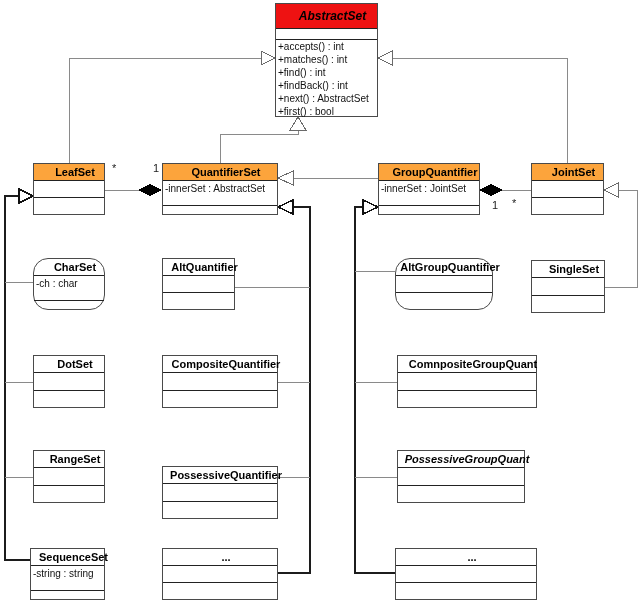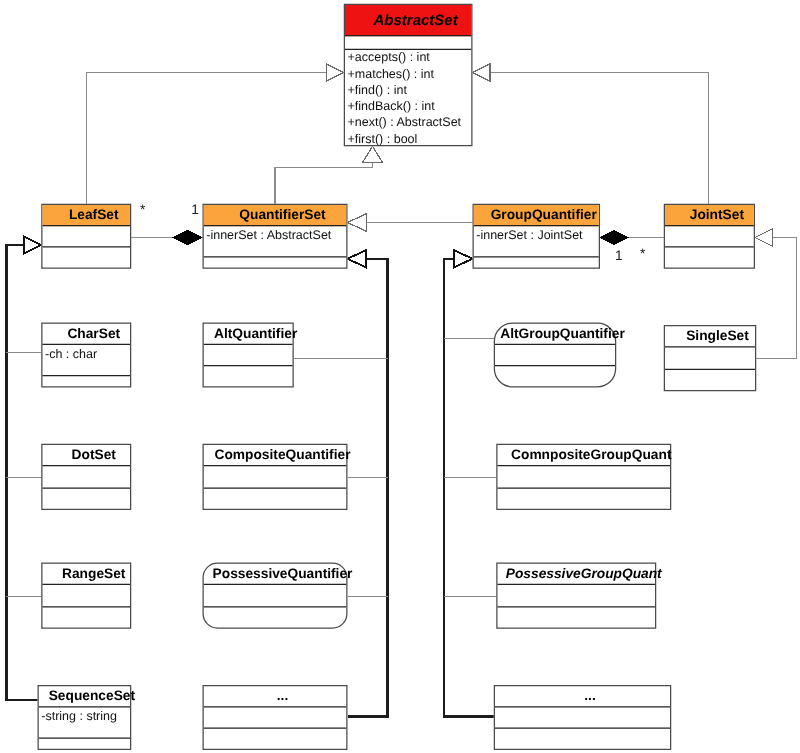--- a/index.html
+++ b/index.html
@@ -105,21 +105,21 @@
     <div class="hdr orange">JointSet</div>
     <div class="sec"></div>
     <div class="sec"></div>
   </div>
 
   <span class="mult" style="left:112px;top:163px;">*</span>
   <span class="mult" style="left:153px;top:163px;">1</span>
   <span class="mult" style="left:492px;top:200px;">1</span>
   <span class="mult" style="left:512px;top:198px;">*</span>
 
-  <div class="uml-class" style="left:33px;top:258px;width:72px;height:52px;">
+  <div class="uml-class" style="left:33px;top:258px;width:72px;height:52px;border-radius:15px;">
     <div class="hdr">CharSet</div>
     <div class="sec">
       <div class="member">-ch : char</div>
     </div>
     <div class="sec"></div>
   </div>
 
   <div class="uml-class" style="left:33px;top:355px;width:72px;height:53px;">
     <div class="hdr">DotSet</div>
     <div class="sec"></div>
@@ -145,21 +145,21 @@
     </div>
     <div class="sec"></div>
   </div>
 
   <div class="uml-class" style="left:162px;top:355px;width:116px;height:53px;">
     <div class="hdr">CompositeQuantifier</div>
     <div class="sec"></div>
     <div class="sec"></div>
   </div>
 
-  <div class="uml-class" style="left:162px;top:450px;width:116px;height:53px;border-radius:12px;">
+  <div class="uml-class" style="left:162px;top:466px;width:116px;height:53px;">
     <div class="hdr">PossessiveQuantifier</div>
     <div class="sec"></div>
     <div class="sec"></div>
   </div>
 
   <div class="uml-class" style="left:162px;top:548px;width:116px;height:52px;">
     <div class="hdr">...</div>
     <div class="sec"></div>
     <div class="sec"></div>
   </div>

